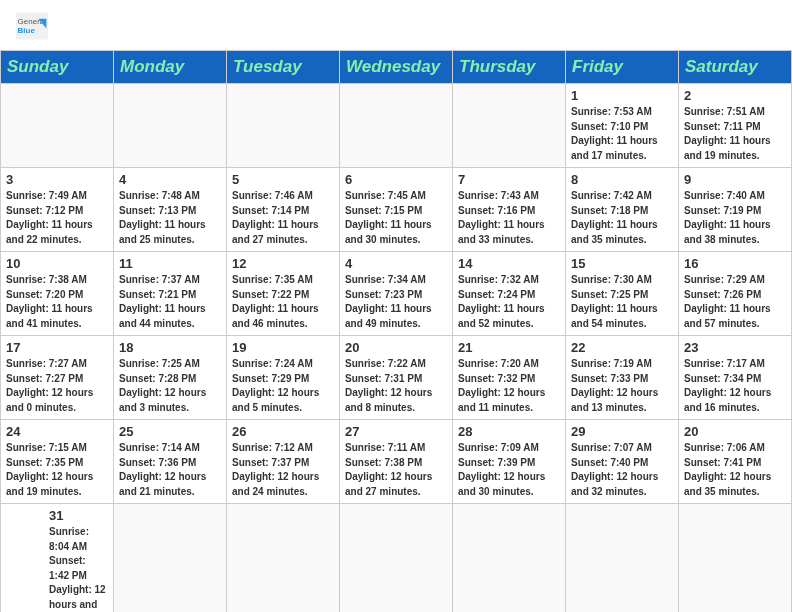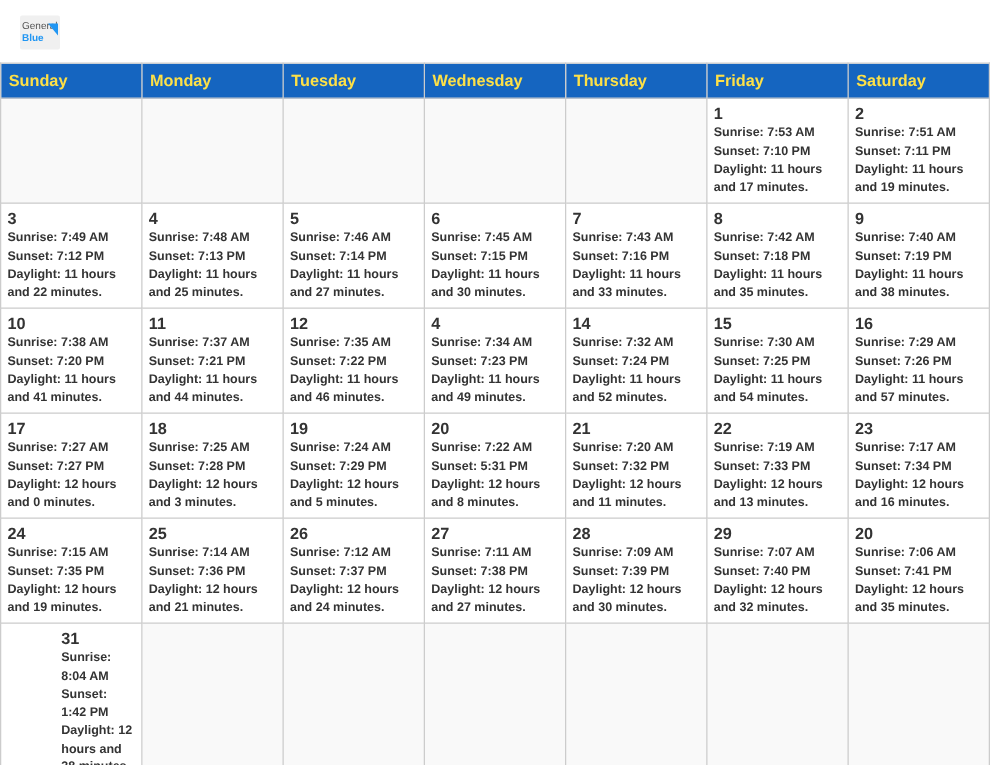--- a/index.html
+++ b/index.html
@@ -38,26 +38,27 @@
       color: #555;
       margin-top: 2px;
     }
     .calendar {
       width: 100%;
       border-collapse: collapse;
       margin-top: 4px;
     }
     .calendar th {
       background: #1565C0;
-      color: #fde047;
-      font-size: 13px;
+      color: #86efac;
+      font-size: 17px;
       font-weight: bold;
       padding: 6px 6px;
       text-align: left;
       border: 1px solid #ccc;
+      font-style: italic;
     }
     .calendar td {
       border: 1px solid #ccc;
       vertical-align: top;
       padding: 4px 5px;
       width: 113px;
       min-height: 80px;
       font-size: 10.5px;
       color: #333;
       background: #fff;
@@ -259,21 +260,21 @@
         <td>
           <span class="day-number">19</span>
           <div class="day-info">Sunrise: 7:24 AM
 Sunset: 7:29 PM
 Daylight: 12 hours
 and 5 minutes.</div>
         </td>
         <td>
           <span class="day-number">20</span>
           <div class="day-info">Sunrise: 7:22 AM
-Sunset: 5:31 PM
+Sunset: 7:31 PM
 Daylight: 12 hours
 and 8 minutes.</div>
         </td>
         <td>
           <span class="day-number">21</span>
           <div class="day-info">Sunrise: 7:20 AM
 Sunset: 7:32 PM
 Daylight: 12 hours
 and 11 minutes.</div>
         </td>

